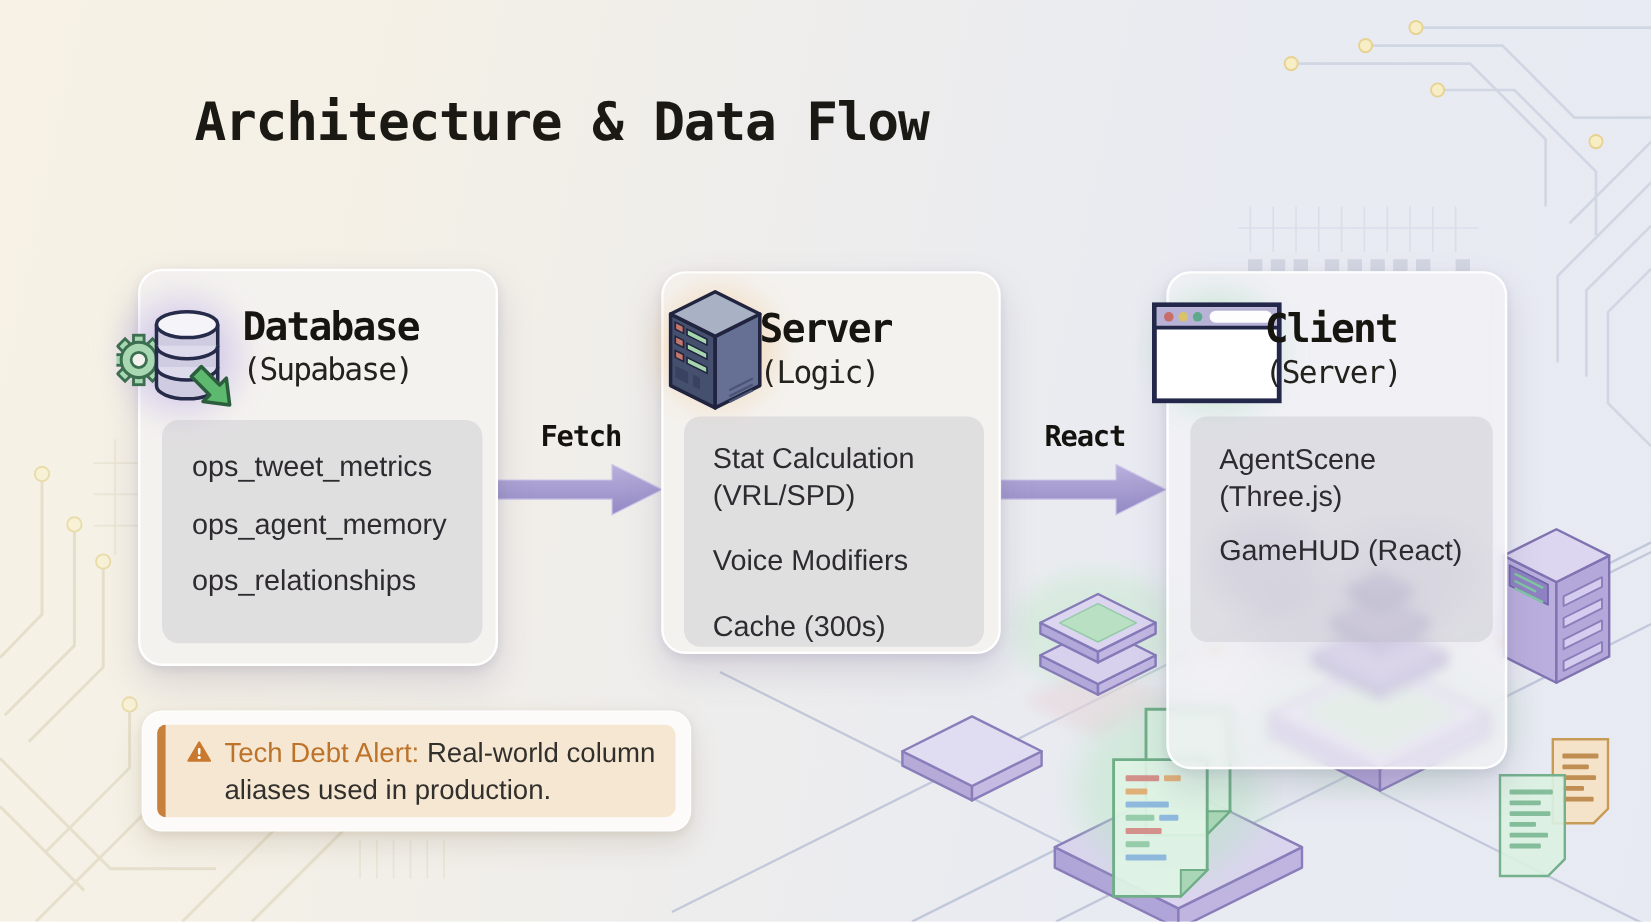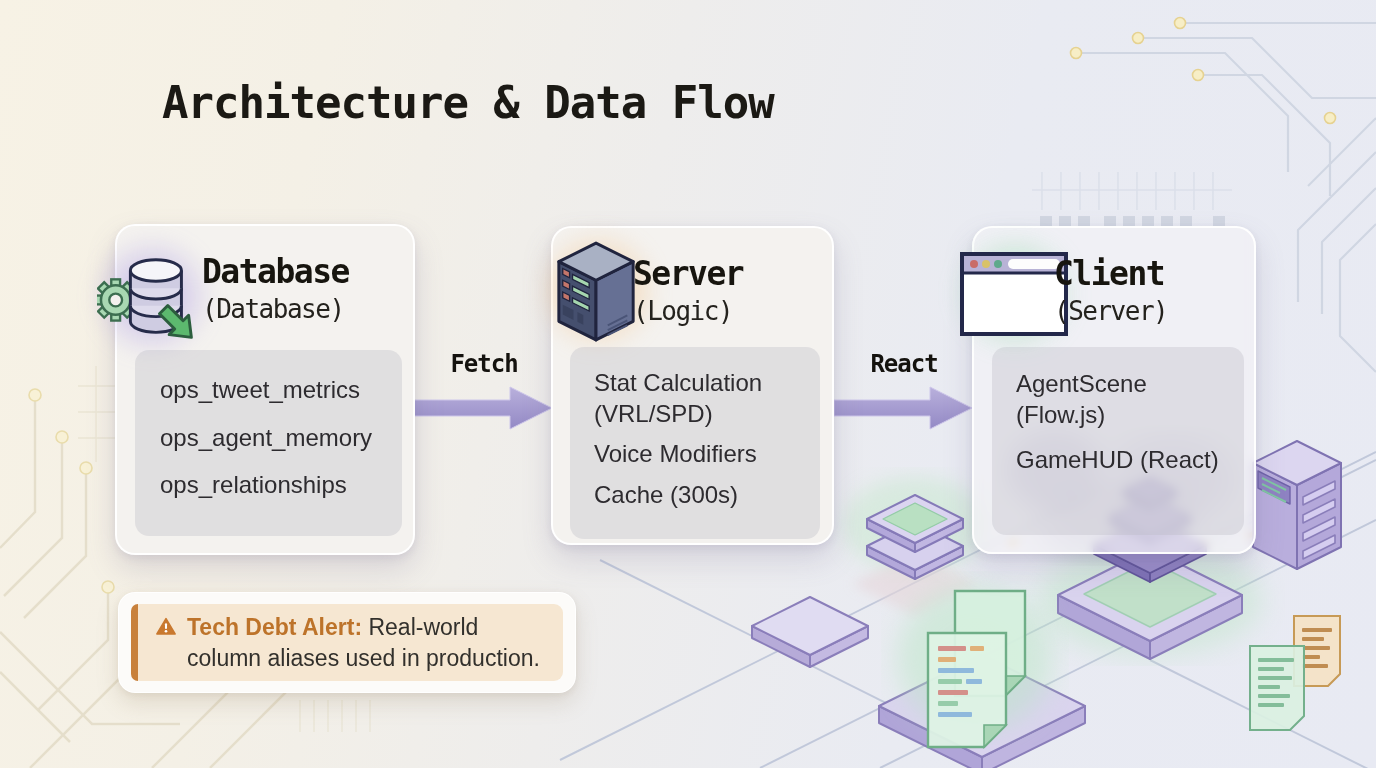--- a/index.html
+++ b/index.html
@@ -71,21 +71,21 @@
   .alert-bar {
     position:absolute; left:0; top:0; bottom:0; width:7px;
     background:#c8813c; border-radius:9px 0 0 9px;
   }
   .alert-content {
     position:absolute; left:22px; top:8px; width:404px;
     display:flex; gap:8px;
     font-size:23px; line-height:31px; color:#32302c;
   }
   .alert-warning-icon { flex:0 0 26px; padding-top:5px; }
-  .alert-title { font-weight:bold; color:#bd732a; }
+  .alert-title { font-weight:normal; color:#bd732a; }
 </style>
 </head>
 <body>
 
 <svg class="bg" width="1376" height="768" viewBox="0 0 1376 768">
   <defs>
     <filter id="blur6">
         <feGaussianBlur stdDeviation="6"></feGaussianBlur>
       </filter>
     <filter id="blur10">
@@ -297,21 +297,21 @@
     <path d="M34,26 v52 a26,11 0 0 0 52,0 v-52" fill="#cfcce2" stroke="#262b4a" stroke-width="3"></path>
     <path d="M34,44 a26,11 0 0 0 52,0" fill="#dedbec" stroke="#262b4a" stroke-width="3"></path>
     <path d="M34,62 a26,11 0 0 0 52,0" fill="#dedbec" stroke="#262b4a" stroke-width="3"></path>
     <ellipse cx="60" cy="26" rx="26" ry="11" fill="#f5f5f9" stroke="#262b4a" stroke-width="3"></ellipse>
     <g transform="translate(82,80) rotate(45)">
       <path d="M-20,-6 H2 V-14 L20,0 L2,14 V6 H-20 Z" fill="#5cb96e" stroke="#2c5e3e" stroke-width="3" stroke-linejoin="round"></path>
     </g>
   </svg>
   <div class="card-titles" style="left:85px; top:27px; width:205px;">
     <div class="card-title">Database</div>
-    <div class="card-subtitle">(Database)</div>
+    <div class="card-subtitle">(Supabase)</div>
   </div>
   <div class="card-list" style="left:18px; top:124px; width:267px; height:186px;">
     <div class="card-list-item">ops_tweet_metrics</div>
     <div class="card-list-item">ops_agent_memory</div>
     <div class="card-list-item">ops_relationships</div>
   </div>
 </div>
 
 <div class="flow-arrow" style="left:414px; top:350px;">
   <div class="flow-arrow-label">Fetch</div>
@@ -350,58 +350,58 @@
     <g stroke="#4a5477" stroke-width="2">
       <path d="M58,90 L78,80"></path>
         <path d="M58,95 L78,85"></path>
         <path d="M58,100 L78,90"></path>
     </g>
   </svg>
   <div class="card-titles" style="left:80px; top:27px; width:190px;">
     <div class="card-title">Server</div>
     <div class="card-subtitle">(Logic)</div>
   </div>
-  <div class="card-list" style="left:17px; top:119px; width:250px; height:192px; padding:21px 14px 16px 24px; gap:10px;">
+  <div class="card-list" style="left:17px; top:119px; width:250px; height:192px; padding:21px 14px 16px 24px; gap:24px;">
     <div class="card-list-item">Stat Calculation (VRL/SPD)</div>
     <div class="card-list-item">Voice Modifiers</div>
     <div class="card-list-item">Cache (300s)</div>
   </div>
 </div>
 
 <div class="flow-arrow" style="left:834px; top:350px;">
   <div class="flow-arrow-label">React</div>
   <svg width="140" height="56" viewBox="0 0 140 56">
     <defs>
         <linearGradient id="agrad2" x1="0" y1="0" x2="0" y2="1">
       <stop offset="0" stop-color="#b9b0dc"></stop>
           <stop offset="1" stop-color="#9389c5"></stop>
     </linearGradient>
       </defs>
     <polygon points="0,20 96,20 96,7 138,28 96,49 96,36 0,36" fill="url(#agrad2)" stroke="#cdc6ea" stroke-width="1"></polygon>
   </svg>
 </div>
 
-<div class="card glassy" style="left:972px; top:226px; width:284px; height:328px;">
+<div class="card glassy" style="left:972px; top:226px; width:284px; height:415px;">
   <div class="card-glow" style="left:-30px; top:6px; width:142px; height:118px;
        background:radial-gradient(circle, rgba(132,214,160,0.62) 0%, rgba(132,214,160,0) 70%);"></div>
   <svg class="card-icon" style="left:-16px; top:22px;" width="112" height="88" viewBox="0 0 112 88">
     <rect x="4" y="4" width="104" height="80" fill="#ffffff" stroke="#23284a" stroke-width="4"></rect>
     <rect x="6" y="6" width="100" height="16" fill="#b8b3d6"></rect>
     <path d="M4,23 H108" stroke="#23284a" stroke-width="3"></path>
     <circle cx="16" cy="14" r="4" fill="#c96d68"></circle>
     <circle cx="28" cy="14" r="4" fill="#d9c268"></circle>
     <circle cx="40" cy="14" r="4" fill="#5ea98c"></circle>
     <rect x="50" y="9" width="52" height="10" rx="5" fill="#fdfdfd"></rect>
   </svg>
   <div class="card-titles" style="left:80px; top:27px; width:192px;">
     <div class="card-title">Client</div>
     <div class="card-subtitle">(Server)</div>
   </div>
   <div class="card-list" style="left:18px; top:119px; width:252px; height:188px; padding:22px 14px 16px 24px; gap:15px;">
-    <div class="card-list-item">AgentScene (Flow.js)</div>
+    <div class="card-list-item">AgentScene (Three.js)</div>
     <div class="card-list-item">GameHUD (React)</div>
   </div>
 </div>
 
 <div class="alert-box">
   <div class="alert-inner">
     <div class="alert-bar"></div>
     <div class="alert-content">
       <svg class="alert-warning-icon" width="26" height="24" viewBox="0 0 26 24">
         <path d="M13,2 L24.5,21.5 H1.5 Z" fill="#c9792f" stroke="#c9792f" stroke-width="2" stroke-linejoin="round"></path>

